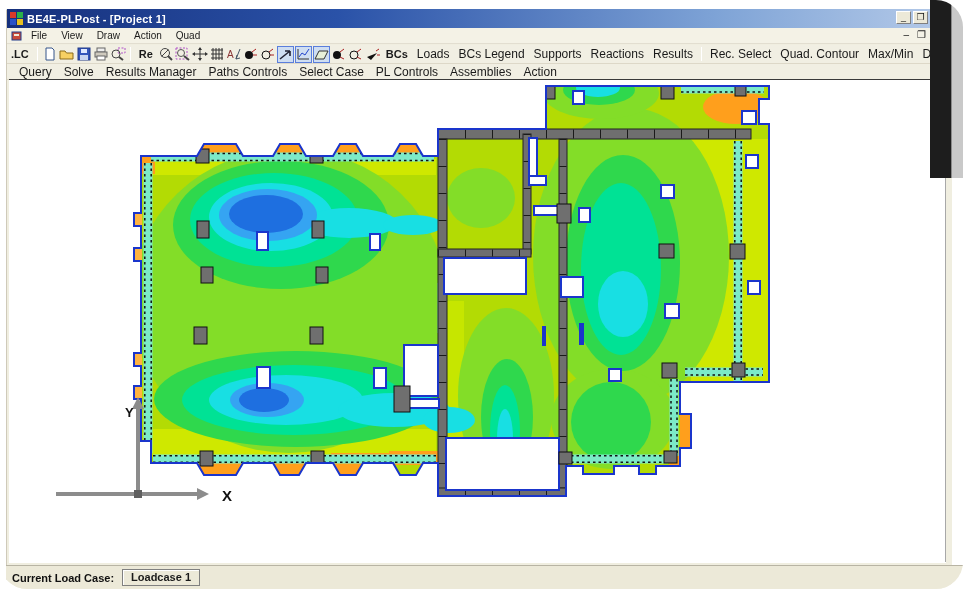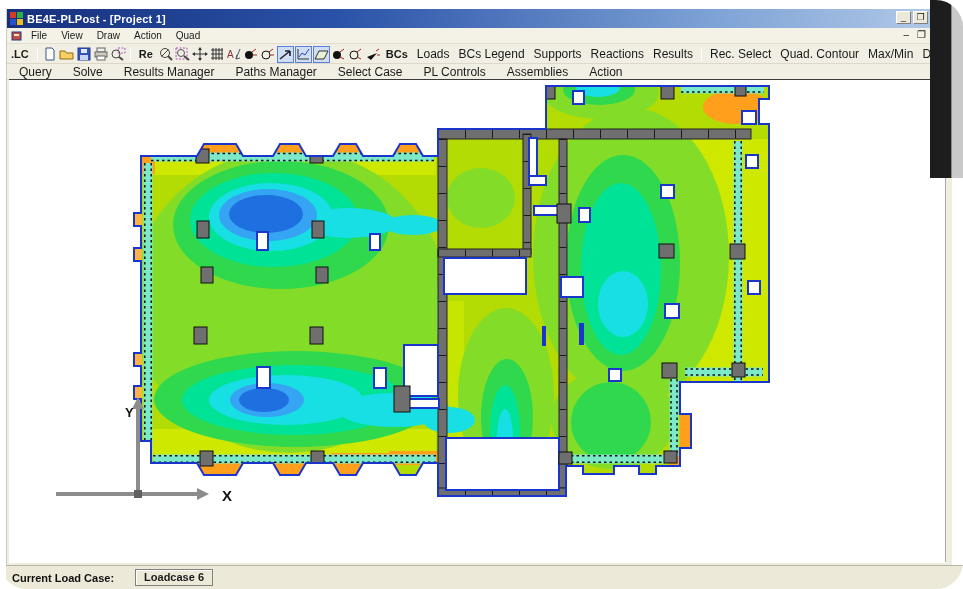--- a/index.html
+++ b/index.html
@@ -20,34 +20,34 @@
   .menubar{position:absolute;left:0;top:19px;width:100%;height:16px;background:#f4f2e6;
     display:flex;align-items:center;gap:2px;padding-left:4px;box-sizing:border-box;
     border-bottom:1px solid #e2ded0;}
   .menuitem{font-size:10px;padding:1px 6px;}
   .mdibtns{position:absolute;right:26px;top:21px;display:flex;gap:8px;}
   .mdiglyph{font-size:10px;color:#222;line-height:10px;}
   
   .toolbar{position:absolute;left:0;width:100%;background:#f1efe3;display:flex;
            align-items:center;box-sizing:border-box;border-bottom:1px solid #ddd8c8;}
   .tb1{top:36px;height:19px;gap:1px;text-align:right;}
-  .tb2{top:55px;height:16px;padding-left:8px;gap:13px;}
+  .tb2{top:55px;height:16px;padding-left:8px;gap:4px;}
   .tbtn{font-size:12px;padding:1px 4px;white-space:nowrap;color:#1a1a1a;}
   .tbold{font-weight:bold;font-size:11px;}
   .sep{width:1px;height:14px;background:#b8b4a4;margin:0 3px;border-right:1px solid #fff;}
   .iconbtn{width:18px;height:16px;display:flex;align-items:center;justify-content:center;}
   .iconbtn.pressed{background:#cfdef2;border:1px solid #5a7edc;box-sizing:border-box;width:19px;height:17px;}
   .ticon{display:block;}
   
   .canvas{position:absolute;left:2px;top:70px;width:937px;height:483px;background:#fff;
           border-top:1px solid #3a3a3a;}
   .canvas svg{position:absolute;left:0;top:0;}
   
   .statusbar{position:absolute;left:6px;top:565px;width:957px;height:24px;background:#ece9d8;
-     border-top:1px solid #b8b4a4;display:flex;align-items:center;gap:21px;padding-left:6px;box-sizing:border-box;}
+     border-top:1px solid #b8b4a4;display:flex;align-items:center;gap:8px;padding-left:6px;box-sizing:border-box;}
   .statuslabel{font-size:11px;font-weight:bold;color:#101010;}
   .statusvalue{font-size:11px;font-weight:bold;border:1px solid #808080;background:#ece9d8;
      padding:0 8px;height:15px;line-height:15px;box-shadow:1px 1px 0 #fff inset;}
   
   .darkstrip{position:absolute;left:930px;top:0;width:21px;height:178px;background:#1d1d1d;z-index:50;}
   .graysliver{position:absolute;left:951px;top:0;width:12px;height:178px;background:#c9c9c9;
               border-left:1px solid #8a8a8a;z-index:51;}
   .rightline{position:absolute;left:945px;top:178px;width:1px;height:384px;background:#a8a8a8;z-index:52;}
   
   .tl{stroke:#7ceac8;stroke-width:9;}
@@ -218,21 +218,21 @@
       <span class="tbtn">Rec. Select</span>
       <span class="tbtn">Quad. Contour</span>
       <span class="tbtn">Max/Min</span>
       <span class="tbtn">Draw Strip</span>
     </div>
 
     <div class="toolbar tb2">
       <span class="tbtn">Query</span>
       <span class="tbtn">Solve</span>
       <span class="tbtn">Results Manager</span>
-      <span class="tbtn">Paths Manager</span>
+      <span class="tbtn">Paths Controls</span>
       <span class="tbtn">Select Case</span>
       <span class="tbtn">PL Controls</span>
       <span class="tbtn">Assemblies</span>
       <span class="tbtn">Action</span>
     </div>
 
     <div class="canvas">
       <svg width="937" height="483" viewBox="8 79 937 483">
         <defs>
           <clipPath id="fp">
@@ -413,20 +413,20 @@
           <text x="221" y="500" font-size="15" font-weight="bold" fill="#111">X</text>
           <text x="124" y="416" font-size="13" font-weight="bold" fill="#111">Y</text>
         </g>
       </svg>
     </div>
 
   </div>
 
   <div class="statusbar">
     <span class="statuslabel">Current Load Case:</span>
-    <span class="statusvalue">Loadcase 6</span>
+    <span class="statusvalue">Loadcase 1</span>
   </div>
 
   <div class="darkstrip"></div>
   <div class="graysliver"></div>
   <div class="rightline"></div>
 
 </div>
 
 </body></html>

